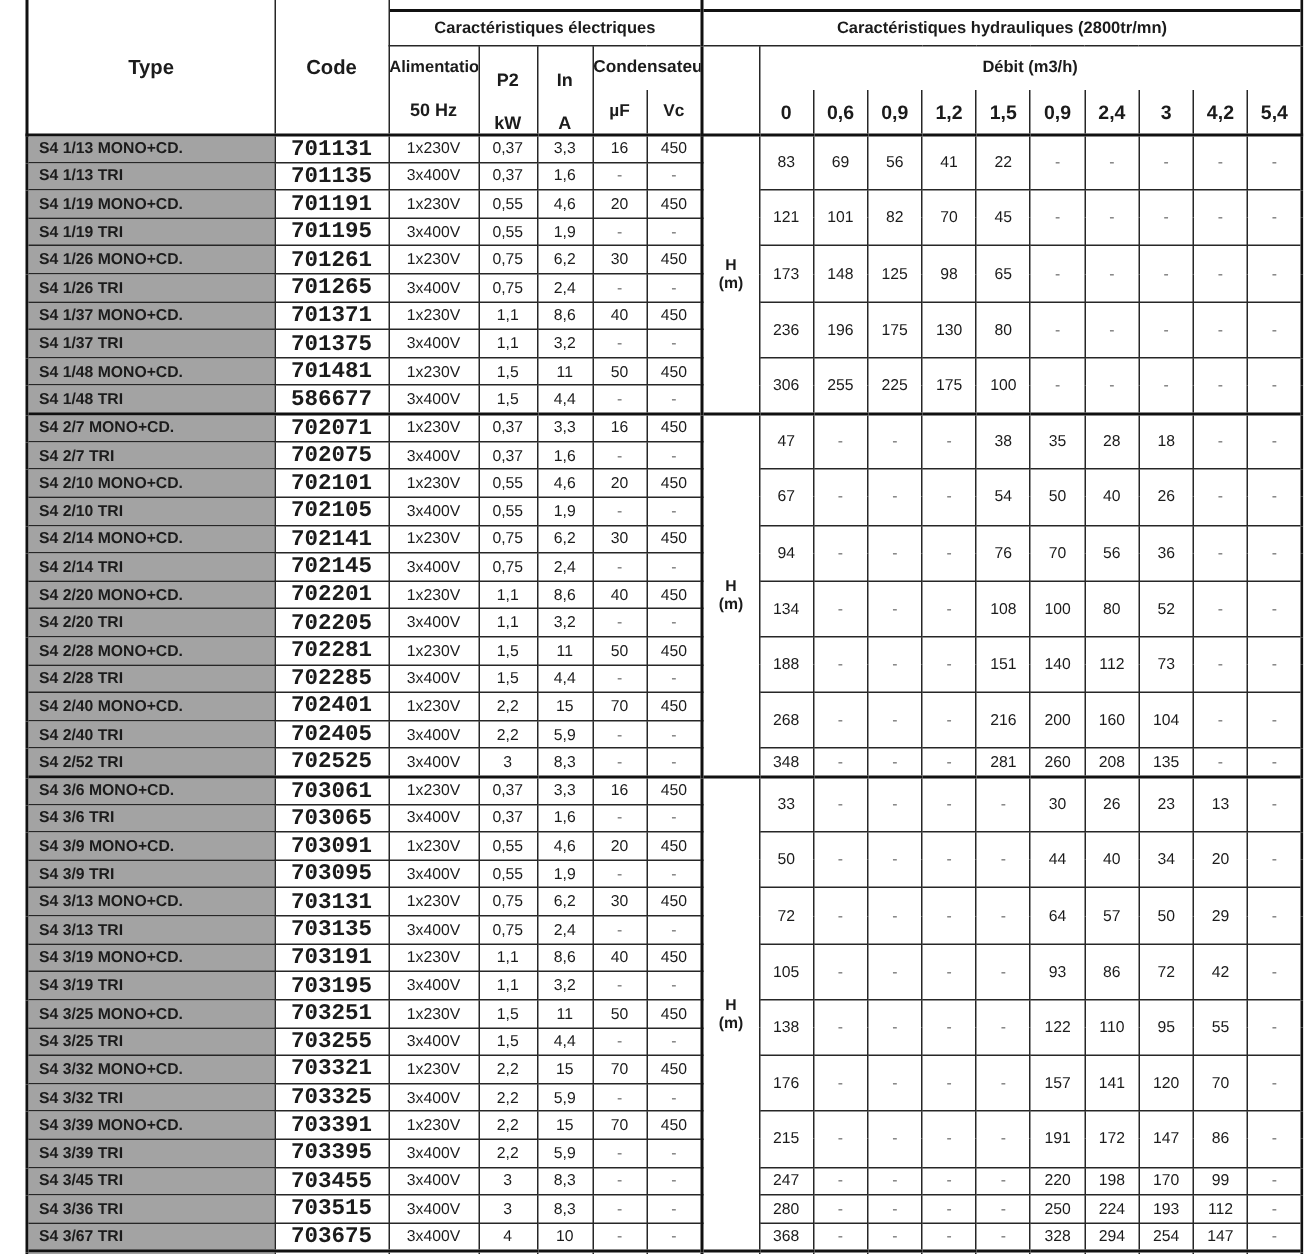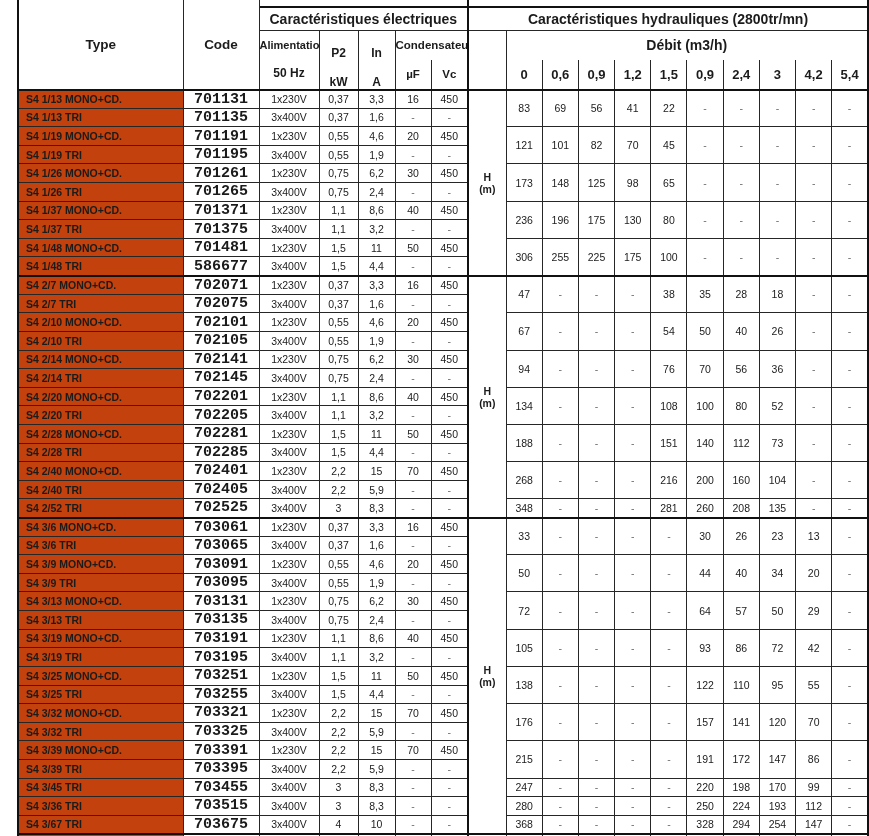--- a/index.html
+++ b/index.html
@@ -13,28 +13,28 @@
   thead tr:nth-child(3){height:27px;}
   tbody tr{height:18.62px;}
   thead tr:first-child th{border-top:none;}
   .outer-left{border-left:2px solid #111;text-align:center;}
   .last-col{border-right:2px solid #111;}
   .thick-left{border-left:2px solid #111;}
   .hb{border-bottom:2px solid #111;}
   .no-top{border-top:none;}
   .no-bottom{border-bottom:none;}
   .big-head{font-size:13.5px;font-weight:700;}
-  .title-cell{position:relative;font-size:14px;font-weight:700;margin-top:40px;}
+  .title-cell{position:relative;font-size:11px;font-weight:700;margin-top:40px;}
   .title-cell .cap{position:absolute;top:6px;left:-2px;right:-2px;border-top:2px solid #111;}
   .title-cell .ttl{display:block;padding-top:8px;}
   .twoline .l1{font-size:11px;font-weight:700;line-height:11px;}
   .twoline .l2{font-size:12px;font-weight:700;line-height:13px;margin-top:16px;}
   .sub-head{font-size:11.5px;font-weight:700;}
   .flow-head{font-size:13px;font-weight:700;}
-  td.type-cell{background:#c2410c;text-align:left;padding-left:7px;font-weight:700;
+  td.type-cell{background:#a3a3a3;text-align:left;padding-left:7px;font-weight:700;
                font-size:10.5px;border-left:2px solid #111;}
   td.code-cell{font-weight:700;font-size:15px;font-family:Liberation Mono, monospace;}
   td.val{font-size:10.5px;}
   td.h-cell{border-left:2px solid #111;font-weight:700;font-size:10.5px;line-height:12px;}
   td.flow{font-size:10.5px;}
   td.dash{color:#6e6e6e;}
   tr.group-start td{border-top:2px solid #111;}
   tr.partial{height:4px;}
   tr.partial td{border-bottom:none;border-top:2px solid #111;}
 </style>

